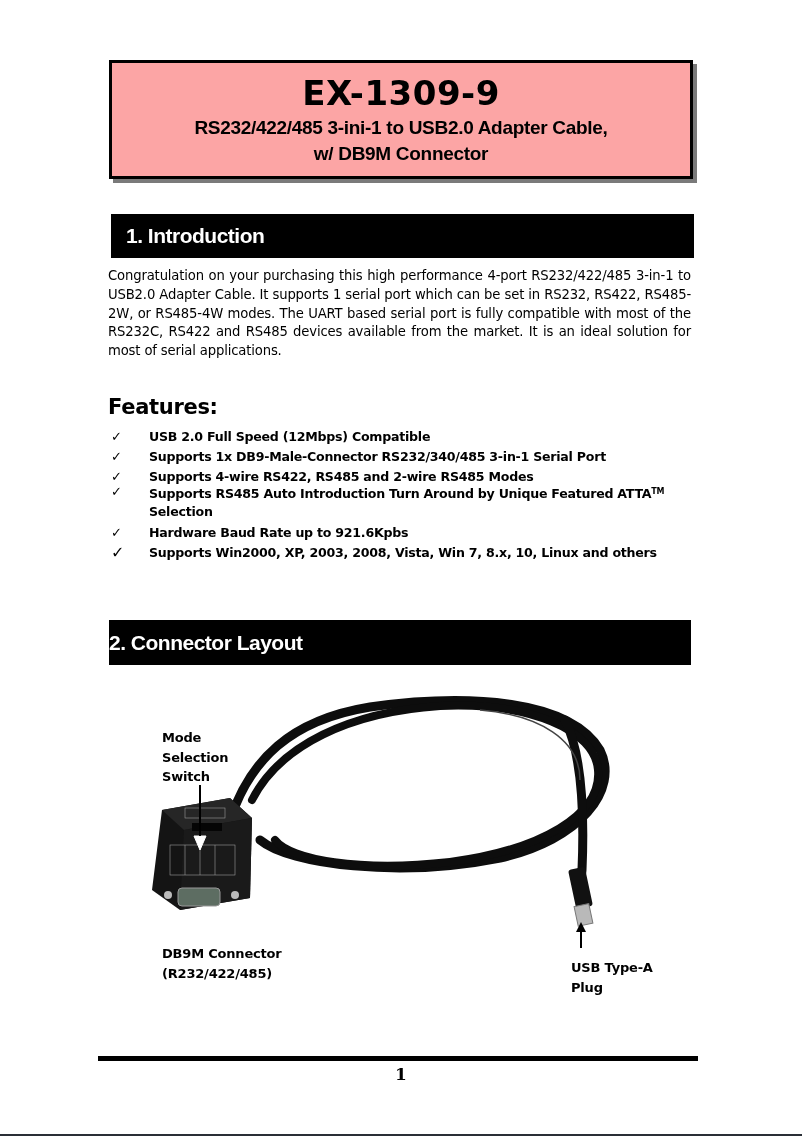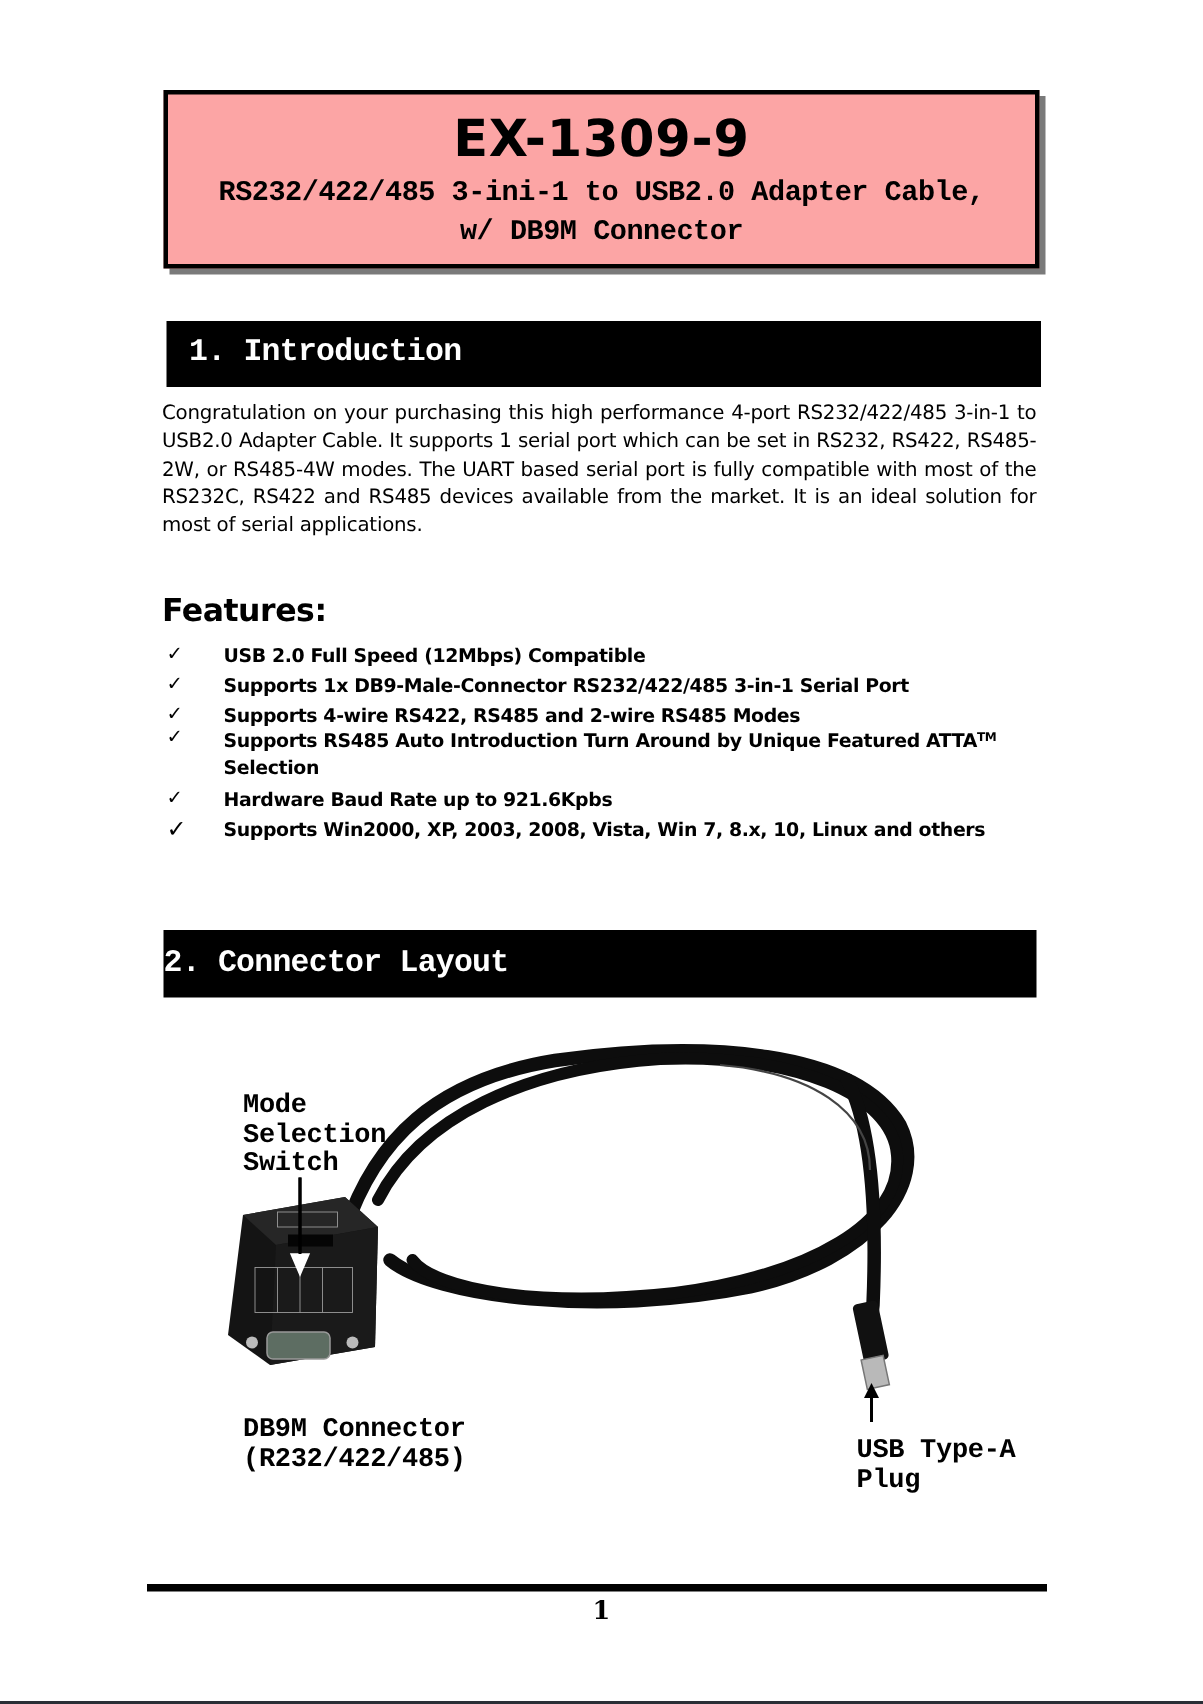--- a/index.html
+++ b/index.html
@@ -1,41 +1,41 @@
 <!DOCTYPE html>
 <html><head>
 <meta charset="utf-8">
 <style>
   html, body { margin: 0; padding: 0; background: #ffffff; }
   body { width: 802px; height: 1136px; position: relative; overflow: hidden; font-family: "DejaVu Sans", sans-serif; color: #000; }
   .page-bottom-border { position: absolute; left: 0; right: 0; bottom: 0; height: 2px; background: #2a2f36; }
 
   .title-box { position: absolute; left: 109px; top: 60px; width: 578px; height: 113px; border: 3px solid #000; background: #fca5a5; box-shadow: 4px 4px 0 #7a7a7a; text-align: center; }
   .title-main { font-family: "DejaVu Sans", sans-serif; font-weight: bold; font-size: 34px; margin-top: 8px; line-height: 44px; letter-spacing: 0.5px; }
-  .title-sub { font-family: Liberation Mono, monospace; font-weight: bold; font-size: 19px; line-height: 26px; letter-spacing: -0.3px; }
+  .title-sub { font-family: Liberation Sans, sans-serif; font-weight: bold; font-size: 19px; line-height: 26px; letter-spacing: -0.3px; }
 
-  .section-bar { position: absolute; background: #000; color: #fff; font-weight: bold; font-family: Liberation Mono, monospace; font-size: 21px; letter-spacing: -0.5px; }
+  .section-bar { position: absolute; background: #000; color: #fff; font-weight: bold; font-family: Liberation Sans, sans-serif; font-size: 21px; letter-spacing: -0.5px; }
   .bar-intro { left: 111px; top: 214px; width: 583px; height: 44px; line-height: 44px; padding-left: 0; }
   .bar-intro span { padding-left: 15px; }
   .bar-conn { left: 109px; top: 620px; width: 582px; height: 45px; line-height: 45px; }
   .bar-conn span { }
 
   .intro-text { position: absolute; left: 108px; top: 267px; width: 583px; font-family: "DejaVu Sans", sans-serif; font-size: 13.2px; line-height: 18.8px; text-align: justify; letter-spacing: -0.15px; }
 
   .features-heading { position: absolute; left: 108px; top: 395px; font-weight: bold; font-size: 21px; letter-spacing: -0.3px; text-align: right; }
   .features-list { position: absolute; left: 108px; top: 427px; width: 600px; margin: 0; padding: 0; list-style: none; }
   .feature-item { position: relative; font-weight: bold; font-size: 12.6px; line-height: 19px; padding-left: 41px; letter-spacing: -0.25px; }
   .feature-item .check { position: absolute; left: 3px; top: 0; font-weight: normal; font-size: 13px; }
   .feature-item.big .check { font-size: 16px; }
   .feature-item sup { font-size: 8px; vertical-align: 4px; }
   .f1 { margin-bottom: 1px; } .f2 { margin-bottom: 1px; } .f3 { margin-bottom: -3px; } .f4 { line-height: 18px; margin-bottom: 2px; } .f5 { margin-bottom: 1px; }
 
   .diagram { position: absolute; left: 140px; top: 690px; width: 540px; height: 320px; }
   .diagram svg { position: absolute; left: 0; top: 0; }
-  .callout { position: absolute; font-weight: bold; font-size: 18px; line-height: 19.5px; letter-spacing: -0.2px; font-family: Liberation Mono, monospace; }
+  .callout { position: absolute; font-weight: bold; font-size: 13px; line-height: 19.5px; letter-spacing: -0.2px; }
   .callout-mode { left: 162px; top: 728px; }
   .callout-db9 { left: 162px; top: 944px; }
   .callout-usb { left: 549px; top: 958px; margin-left: 22px; }
 
   .footer-rule { position: absolute; left: 98px; top: 1056px; width: 600px; height: 5px; background: #000; }
   .page-number { position: absolute; left: 0; width: 802px; top: 1064px; text-align: center; font-family: "DejaVu Serif", serif; font-weight: bold; font-size: 17px; }
 </style>
 </head>
 <body>
 
@@ -53,21 +53,21 @@
 
 <div class="features-heading">Features:</div>
 
 <ul class="features-list">
   <li class="feature-item f1">
     <span class="check">✓</span>
     <span>USB 2.0 Full Speed (12Mbps) Compatible</span>
   </li>
   <li class="feature-item f2">
     <span class="check">✓</span>
-    <span>Supports 1x DB9-Male-Connector RS232/422/485 3-in-1 Serial Port</span>
+    <span>Supports 1x DB9-Male-Connector RS232/340/485 3-in-1 Serial Port</span>
   </li>
   <li class="feature-item f3">
     <span class="check">✓</span>
     <span>Supports 4-wire RS422, RS485 and 2-wire RS485 Modes</span>
   </li>
   <li class="feature-item f4">
     <span class="check">✓</span>
     <span>Supports RS485 Auto Introduction Turn Around by Unique Featured ATTA</span><sup>TM</sup><br>
     <span>Selection</span>
   </li>

